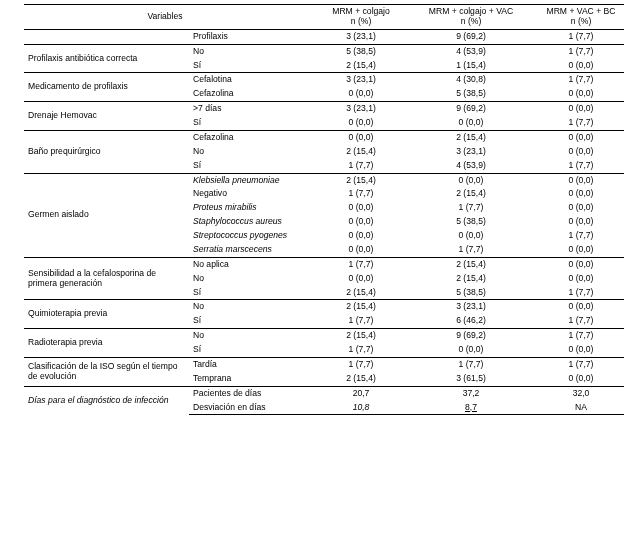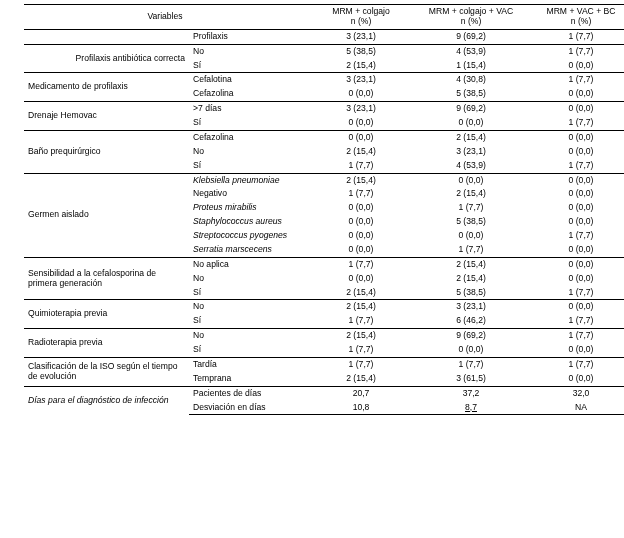--- a/index.html
+++ b/index.html
@@ -93,21 +93,21 @@
     </thead>
     <tbody id="tbody">
         <tr class="">
           <td class="var" rowspan="1"></td>
           <td class="lbl">Profilaxis</td>
           <td class="num">3 (23,1)</td>
           <td class="num">9 (69,2)</td>
           <td class="num">1 (7,7)</td>
         </tr>
         <tr class="sep">
-          <td class="var" rowspan="2" style="border-top: 0.8px solid rgb(0, 0, 0); text-align: right;">Profilaxis antibiótica correcta</td>
+          <td class="var" rowspan="2" style="border-top: 0.8px solid rgb(0, 0, 0);">Profilaxis antibiótica correcta</td>
           <td class="lbl">No</td>
           <td class="num">5 (38,5)</td>
           <td class="num">4 (53,9)</td>
           <td class="num">1 (7,7)</td>
         </tr>
         <tr>
           <td class="lbl">Sí</td>
           <td class="num">2 (15,4)</td>
           <td class="num">1 (15,4)</td>
           <td class="num">0 (0,0)</td>
@@ -254,19 +254,19 @@
         </tr>
         <tr class="sep">
           <td class="var" rowspan="2" style="border-top: 0.8px solid rgb(0, 0, 0); font-style: italic;">Días para el diagnóstico de infección</td>
           <td class="lbl">Pacientes de días</td>
           <td class="num">20,7</td>
           <td class="num">37,2</td>
           <td class="num">32,0</td>
         </tr>
         <tr>
           <td class="lbl" style="border-bottom: 1.3px solid rgb(0, 0, 0);">Desviación en días</td>
-          <td class="num" style="border-bottom: 1.3px solid rgb(0, 0, 0);">10,8</td>
+          <td class="num" style="border-bottom: 1.3px solid rgb(0, 0, 0); font-style: italic;">10,8</td>
           <td class="num" style="border-bottom: 1.3px solid rgb(0, 0, 0); text-decoration: underline;">8,7</td>
           <td class="num" style="border-bottom: 1.3px solid rgb(0, 0, 0);">NA</td>
         </tr>
       </tbody>
   </table>
 </div>
 
 </body></html>

